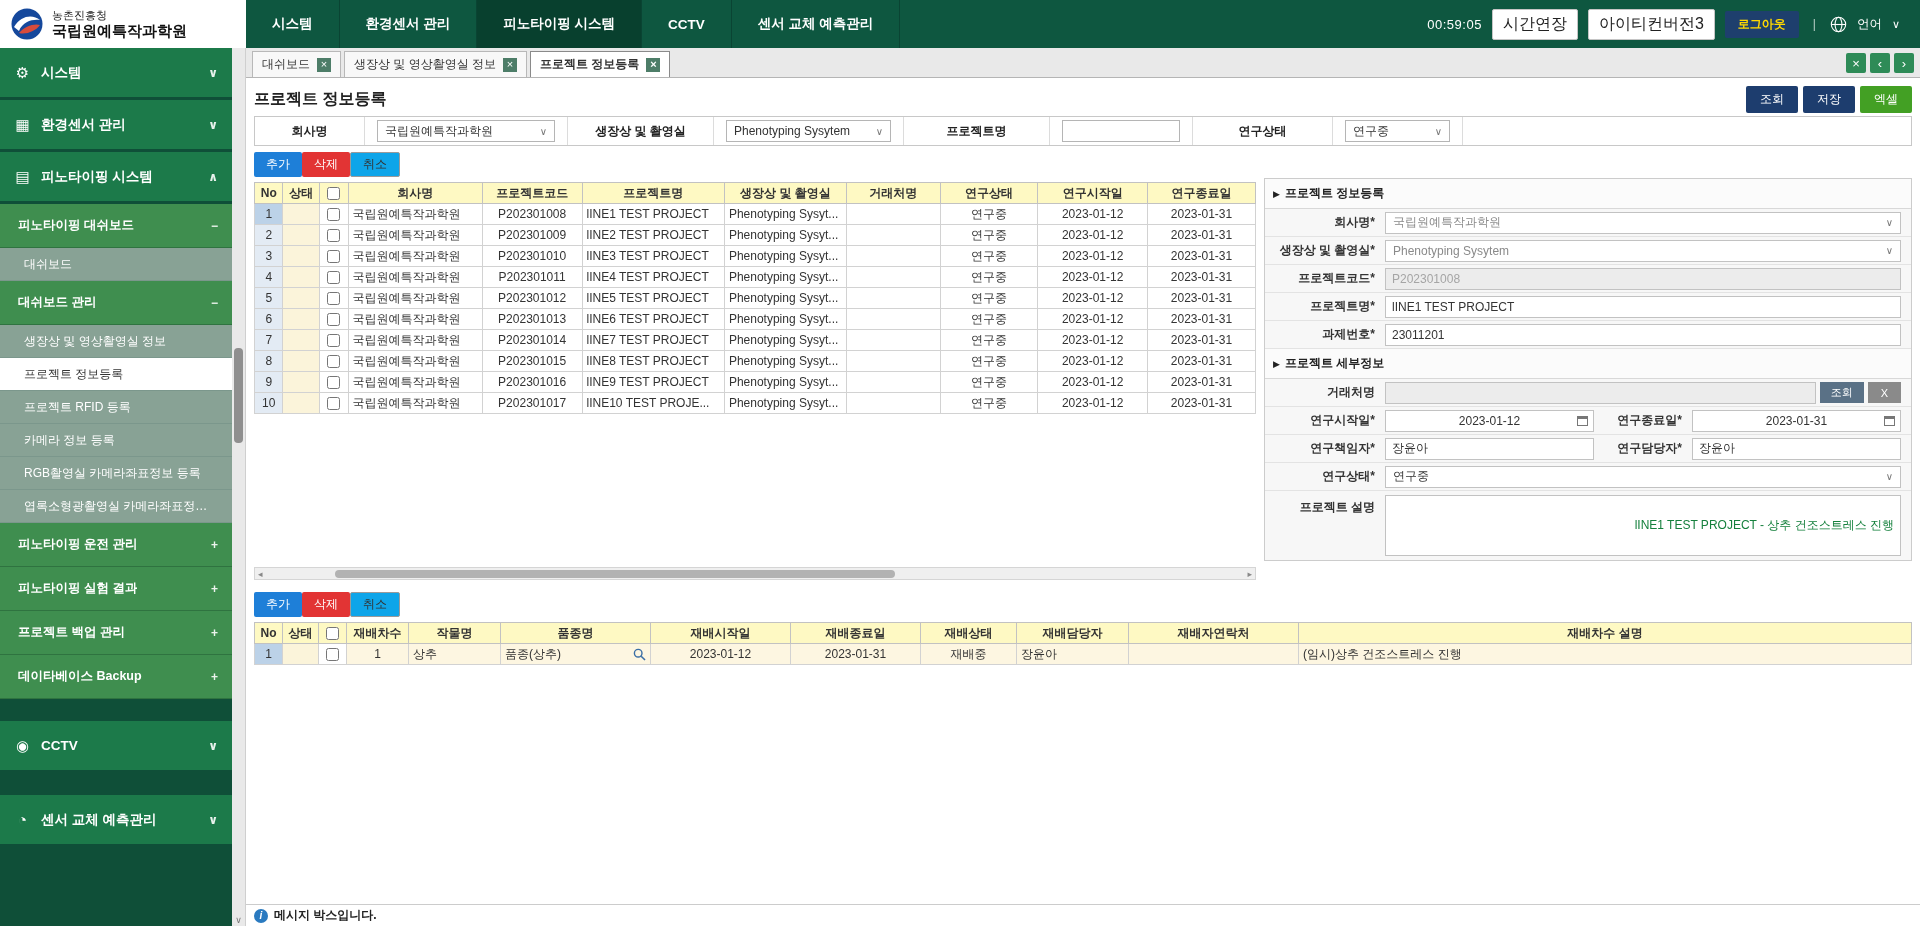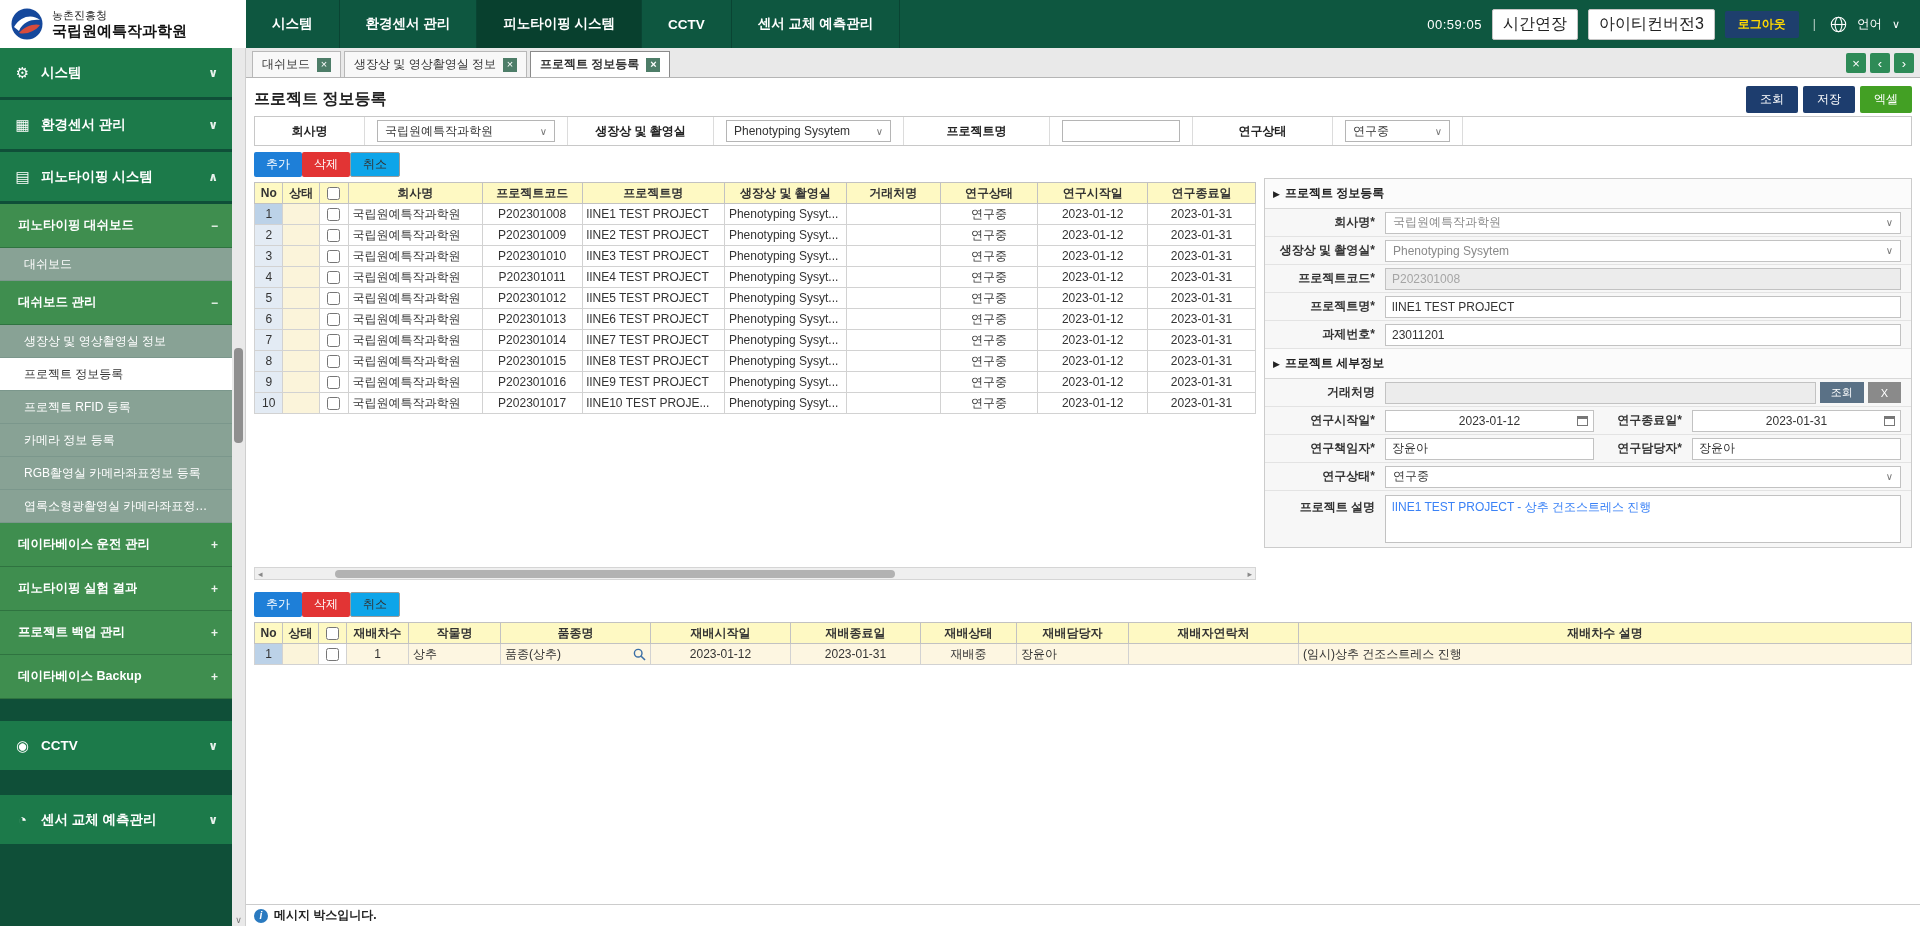--- a/index.html
+++ b/index.html
@@ -115,21 +115,21 @@
   .f-input.disabled { background:#ececec; color:#a5a5a5; }
   .f-select { flex:1; height:22px; border:1px solid #c2c2c2; background:#fff; display:flex; align-items:center; padding:0 7px; cursor:pointer; min-width:0; }
   .f-select .val { white-space:nowrap; overflow:hidden; text-overflow:ellipsis; }
   .f-select.gray .val { color:#8a8a8a; }
   .f-select .chev { margin-left:auto; color:#777; font-size:10px; padding-left:8px; }
   .small-btn { height:21px; padding:0 11px; font-size:11px; color:#fff; border:none; cursor:pointer; font-family:inherit; }
   .small-btn.search { background:#5a7186; }
   .small-btn.x { background:#8a8a8a; padding:0 13px; }
   .datefield { flex:1; height:22px; border:1px solid #c2c2c2; background:#fff; display:flex; align-items:center; justify-content:center; position:relative; cursor:pointer; }
   .cal { width:11px; height:10px; border:1px solid #777; border-top:3px solid #777; position:absolute; right:5px; }
-  .f-textarea { flex:1; min-height:48px; border:1px solid #c2c2c2; background:#fff; padding:3px 6px; color:#3b82f6; }
+  .f-textarea { flex:1; min-height:48px; border:1px solid #c2c2c2; background:#fff; padding:21px 6px; color:#15803d;text-align:right; }
   .f-row.tall { align-items:flex-start; padding-top:4px; padding-bottom:4px; }
   .f-row.tall .flabel { padding-top:4px; }
 
   
   .bottom { margin-top:12px; display:flex; flex-direction:column; flex-shrink:0; }
   .bgrid td { background:#fdf6e1; }
   .bgrid td.c-no { background:#bcd2e8; }
   .bgrid td.c-cb { background:#fff; }
   .mag { flex-shrink:0; }
 
@@ -265,21 +265,21 @@
         </div>
 
         <div class="sb-item leaf">
 
           <span class="lbl">엽록소형광촬영실 카메라좌표정보 등록</span>
           <span class="chev"></span>
         </div>
 
         <div class="sb-item group">
 
-          <span class="lbl">데이타베이스 운전 관리</span>
+          <span class="lbl">피노타이핑 운전 관리</span>
           <span class="chev">+</span>
         </div>
 
         <div class="sb-item group">
 
           <span class="lbl">피노타이핑 실험 결과</span>
           <span class="chev">+</span>
         </div>
 
         <div class="sb-item group">

